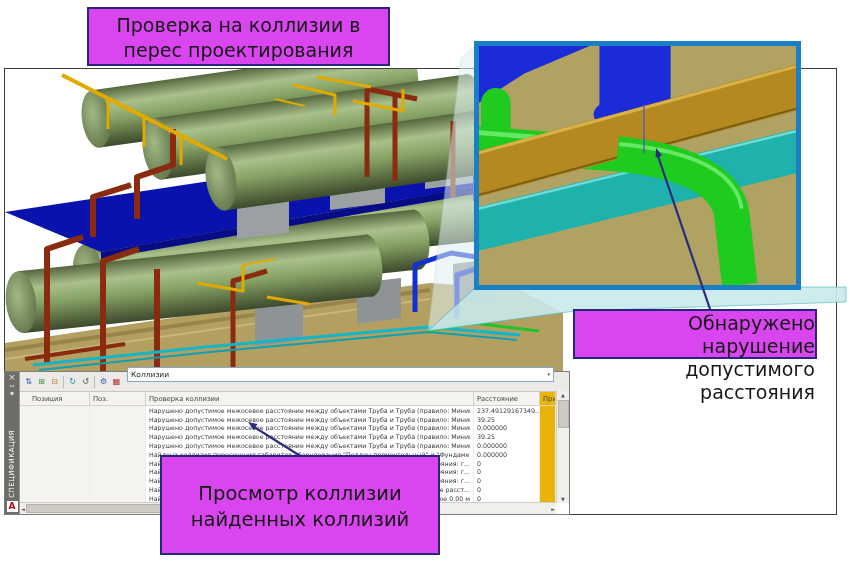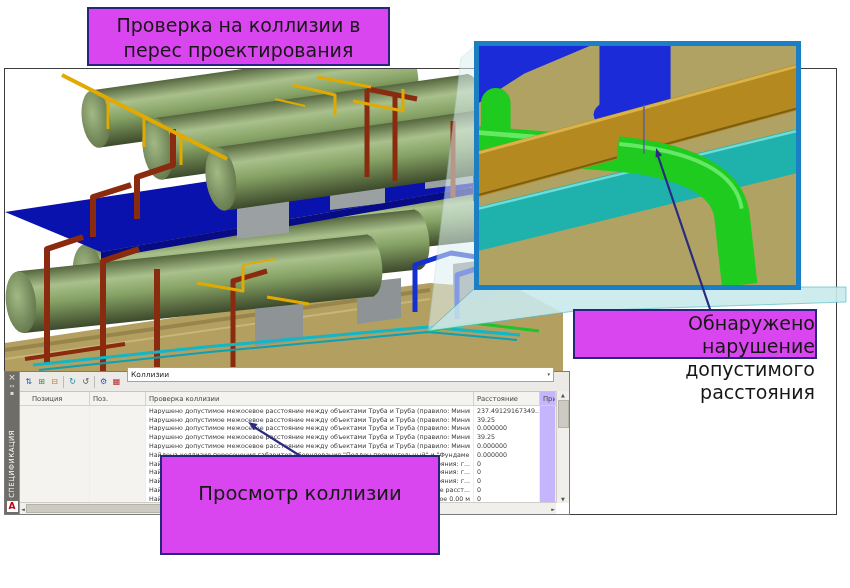--- a/index.html
+++ b/index.html
@@ -37,21 +37,21 @@
   .combo{flex:1;height:13px;background:#fff;border:1px solid #8aa8c8;display:flex;align-items:center;
          font-size:7.5px;color:#222;padding:0 3px;margin:0 13px 15px 4px;min-width:0;}
   .combo .arr{margin-left:auto;font-size:5px;color:#444;}
   .ghead{height:13px;display:flex;font-size:6.8px;color:#444;background:#f4f3ef;
          border-bottom:1px solid #d5d2cc;margin-right:13px;flex:none;}
   .hc{border-right:1px solid #d5d2cc;padding:0 3px;overflow:hidden;white-space:nowrap;display:flex;align-items:center;}
   .w-pos1{width:70px;flex:none;box-sizing:border-box;padding-left:12px;}
   .w-pos2{width:56px;flex:none;box-sizing:border-box;}
   .w-desc{flex:1;min-width:0;box-sizing:border-box;}
   .w-dist{width:66px;flex:none;box-sizing:border-box;}
-  .w-note{width:16px;flex:none;box-sizing:border-box;background:#c4b5fd;}
+  .w-note{width:16px;flex:none;box-sizing:border-box;background:#eab308;}
   .gbody{flex:1;margin-right:13px;overflow:hidden;background:#fff;}
   .row{display:flex;height:8.8px;font-size:6.3px;color:#3a3a3a;}
   .cell{border-right:1px solid #efede9;padding:0 3px;overflow:hidden;white-space:nowrap;display:flex;align-items:center;}
   .cell.w-pos1,.cell.w-pos2{background:#f4f3ef;}
   .dl{overflow:hidden;white-space:nowrap;flex:1;min-width:0;}
   .dr{white-space:nowrap;margin-left:auto;overflow:hidden;}
   .vscroll{position:absolute;right:0;top:19px;bottom:11px;width:13px;background:#f0efeb;
            border-left:1px solid #d0cdc7;display:flex;flex-direction:column;align-items:center;box-sizing:border-box;}
   .vscroll .sarr{font-size:5px;color:#555;line-height:8px;flex:none;}
   .vthumb{width:9px;height:26px;background:#cdcac3;border:1px solid #b5b2aa;margin-top:1px;}
@@ -392,15 +392,16 @@
   <div class="callout co-top">
     <div>Проверка на коллизии в</div>
     <div>перес проектирования</div>
   </div>
   <div class="callout co-right">
     <div>Обнаружено нарушение</div>
     <div>допустимого расстояния</div>
   </div>
   <div class="callout co-bottom">
     <div>Просмотр коллизии</div>
+    <div>найденных  коллизий</div>
   </div>
 
 </div>
 
 </body></html>

